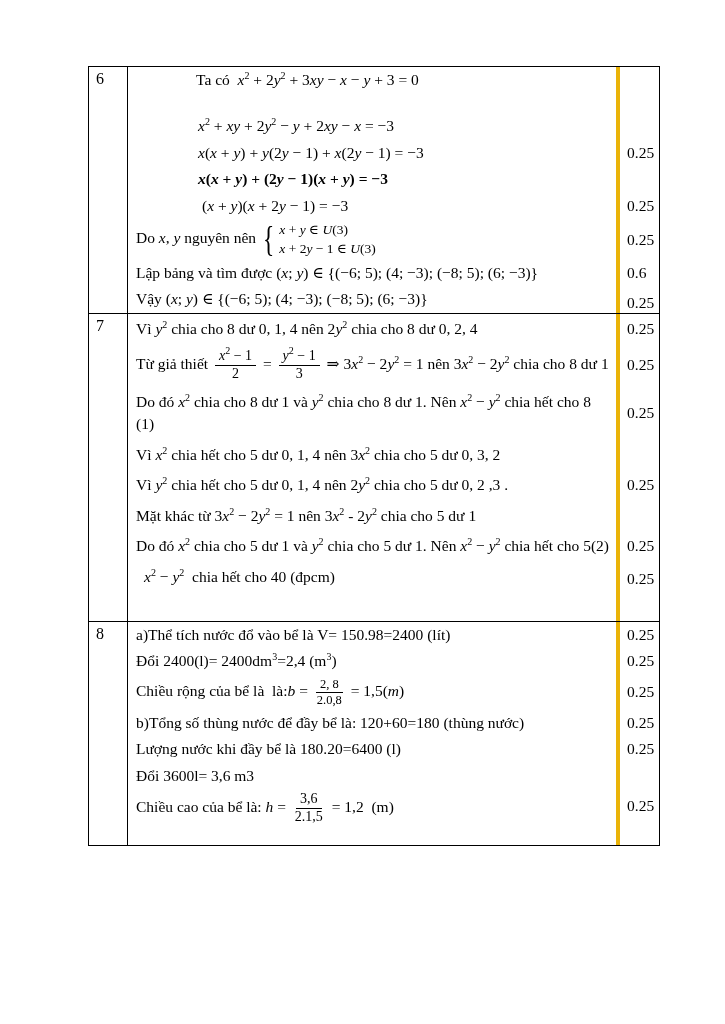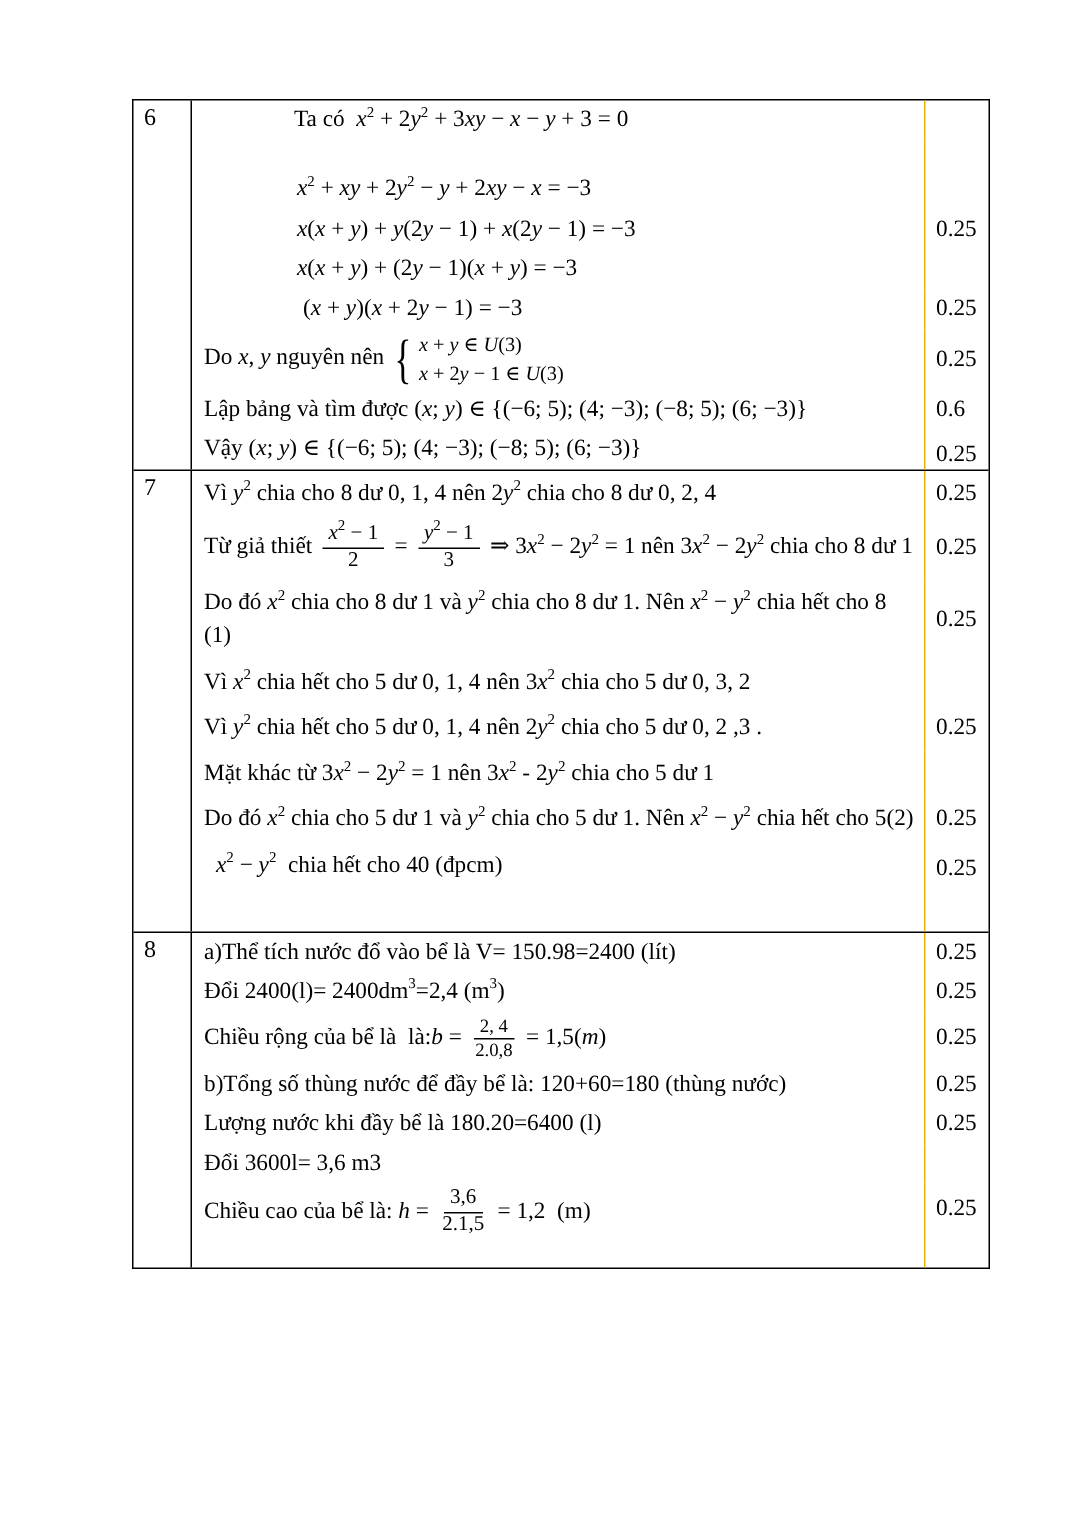--- a/index.html
+++ b/index.html
@@ -27,21 +27,21 @@
 
   .line { display:flex; align-items:stretch; }
   .line:last-child { flex:1; }
   .line-content {
     flex:1; min-width:0;
     padding:2px 6px 2px 8px;
     font-size:15.5px; line-height:1.45;
   }
   .score-cell {
     width:43px; flex:none;
-    border-left:1px solid #eab308;
+    border-left:4px solid #eab308;
     display:flex; align-items:center;
     padding-left:7px; font-size:15.5px;
   }
   .line:last-child .score-cell { align-items:flex-start; padding-top:8px; }
 
   .row-q6 { min-height:234px; }
   .row-q7 { min-height:308px; }
   .row-q8 { min-height:223px; }
   .row-q7 .line-content { padding-top:4px; padding-bottom:4px; }
 
@@ -82,21 +82,21 @@
       <span class="score"></span>
     </div>
   </div>
           <div class="line">
     <div class="line-content" style="padding-left: 70px;"><i>x</i>(<i>x</i> + <i>y</i>) + <i>y</i>(2<i>y</i> − 1) + <i>x</i>(2<i>y</i> − 1) = −3</div>
     <div class="score-cell">
       <span class="score">0.25</span>
     </div>
   </div>
           <div class="line">
-    <div class="line-content" style="padding-left: 70px;"><i>x</i>(<i>x</i> + <i>y</i>) + (2<i>y</i> − 1)(<i>x</i> + <i>y</i>) = −3</div>
+    <div class="line-content" style="padding-left: 70px; font-weight: bold;"><i>x</i>(<i>x</i> + <i>y</i>) + (2<i>y</i> − 1)(<i>x</i> + <i>y</i>) = −3</div>
     <div class="score-cell">
       <span class="score"></span>
     </div>
   </div>
           <div class="line">
     <div class="line-content" style="padding-left: 74px;">(<i>x</i> + <i>y</i>)(<i>x</i> + 2<i>y</i> − 1) = −3</div>
     <div class="score-cell">
       <span class="score">0.25</span>
     </div>
   </div>
@@ -195,21 +195,21 @@
     </div>
   </div>
           <div class="line">
     <div class="line-content">Đổi 2400(l)= 2400dm<sup>3</sup>=2,4 (m<sup>3</sup>)</div>
     <div class="score-cell">
       <span class="score">0.25</span>
     </div>
   </div>
           <div class="line">
     <div class="line-content">Chiều rộng của bể là&nbsp; là:<i>b</i> = <span class="frac small">
-                <span class="fn">2, 4</span>
+                <span class="fn">2, 8</span>
                 <span class="fd">2.0,8</span>
               </span> = 1,5(<i>m</i>)</div>
     <div class="score-cell">
       <span class="score">0.25</span>
     </div>
   </div>
           <div class="line">
     <div class="line-content">b)Tổng số thùng nước để đầy bể là: 120+60=180 (thùng nước)</div>
     <div class="score-cell">
       <span class="score">0.25</span>

